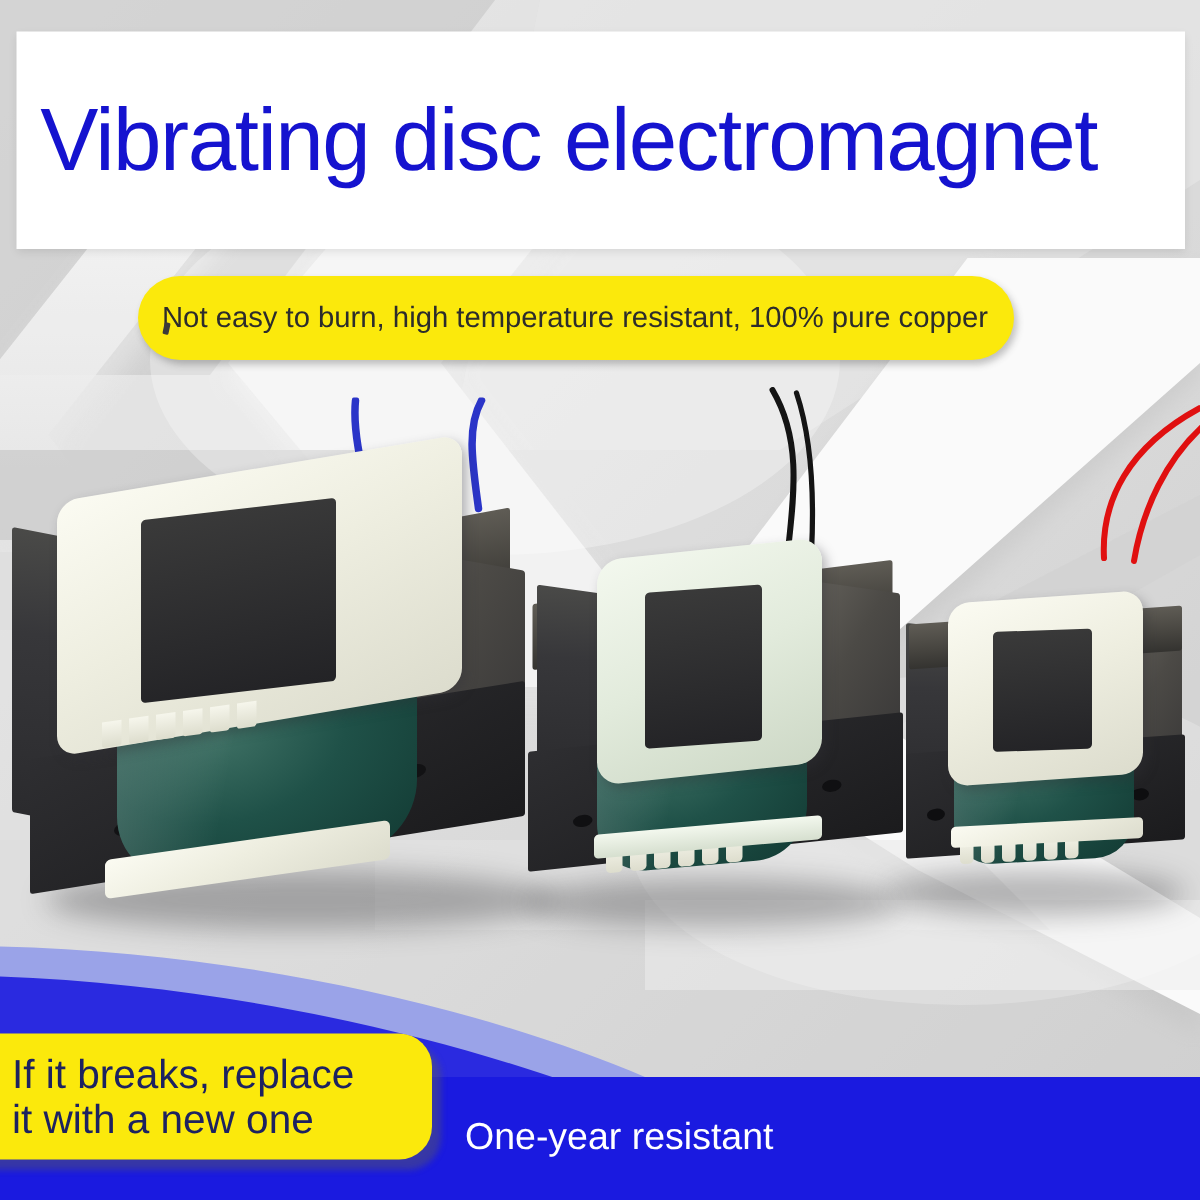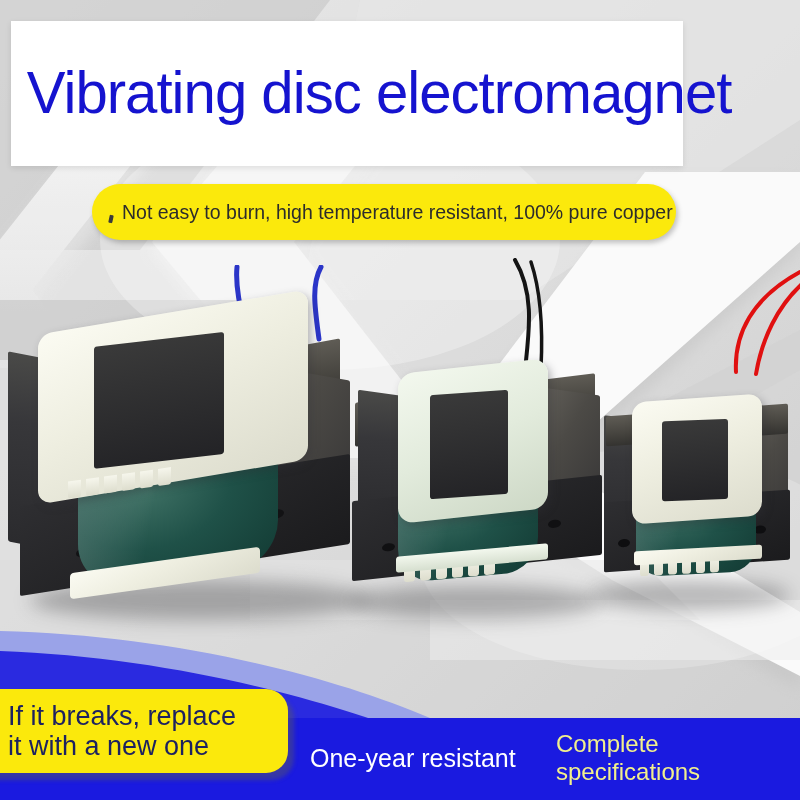--- a/index.html
+++ b/index.html
@@ -35,21 +35,21 @@
   
   .plate{position:absolute;background:linear-gradient(160deg,#fbfbf2 0%,#eeeee0 45%,#dcdccd 100%);}
   .plate-win{position:absolute;background:linear-gradient(175deg,#3a3a3a 0%,#232326 100%);}
   .teeth{position:absolute;display:flex;gap:0;}
   .tooth{background:linear-gradient(180deg,#f6f6ec 0%,#ddddcd 100%);}
 
   .shadow-soft{position:absolute;border-radius:50%;filter:blur(9px);background:rgba(40,40,45,.32);}
 
   
   .title-banner{
-    position:absolute;left:11px;top:21px;width:672px;height:145px;
+    position:absolute;left:11px;top:21px;width:779px;height:145px;
     background:#ffffff;
     display:flex;align-items:center;
     box-shadow:0 2px 6px rgba(0,0,0,.10);
   }
   .title-text{
     color:#1513cf;
     font-size:59px;
     line-height:1;
     letter-spacing:-1px;
     padding-left:16px;
@@ -63,21 +63,21 @@
     position:absolute;left:92px;top:184px;width:584px;height:56px;
     background:#fbe90c;border-radius:28px;
     display:flex;align-items:center;
     box-shadow:2px 3px 5px rgba(60,60,60,.30);
   }
   .pill-tick{
     position:absolute;left:17px;top:31px;width:4px;height:8px;
     background:#3a3a3a;transform:rotate(12deg);border-radius:1px;
   }
   .pill-text{
-    color:#2c2c2c;font-size:19.5px;padding-left:30px;white-space:nowrap;
+    color:#2c2c2c;font-size:19.5px;padding-left:16px;white-space:nowrap;
   }
 
   
   .wave{position:absolute;left:0;bottom:0;width:800px;height:185px;}
   .wave svg{display:block;width:800px;height:185px;}
 
   
   .callout{
     position:absolute;left:-14px;top:689px;width:302px;height:84px;
     background:#fbe90c;
@@ -291,18 +291,14 @@
       <rect x="0" y="103" width="800" height="82" fill="#1a1ae0"></rect>
     </svg>
   </div>
 
   <div class="callout">
     <div class="callout-line">If it breaks, replace</div>
     <div class="callout-line">it with a new one</div>
   </div>
 
   <div class="warranty">One-year resistant</div>
-  <div class="spec">
-    <div>Complete</div>
-    <div>specifications</div>
-  </div>
 
 </div>
 
 </body></html>

